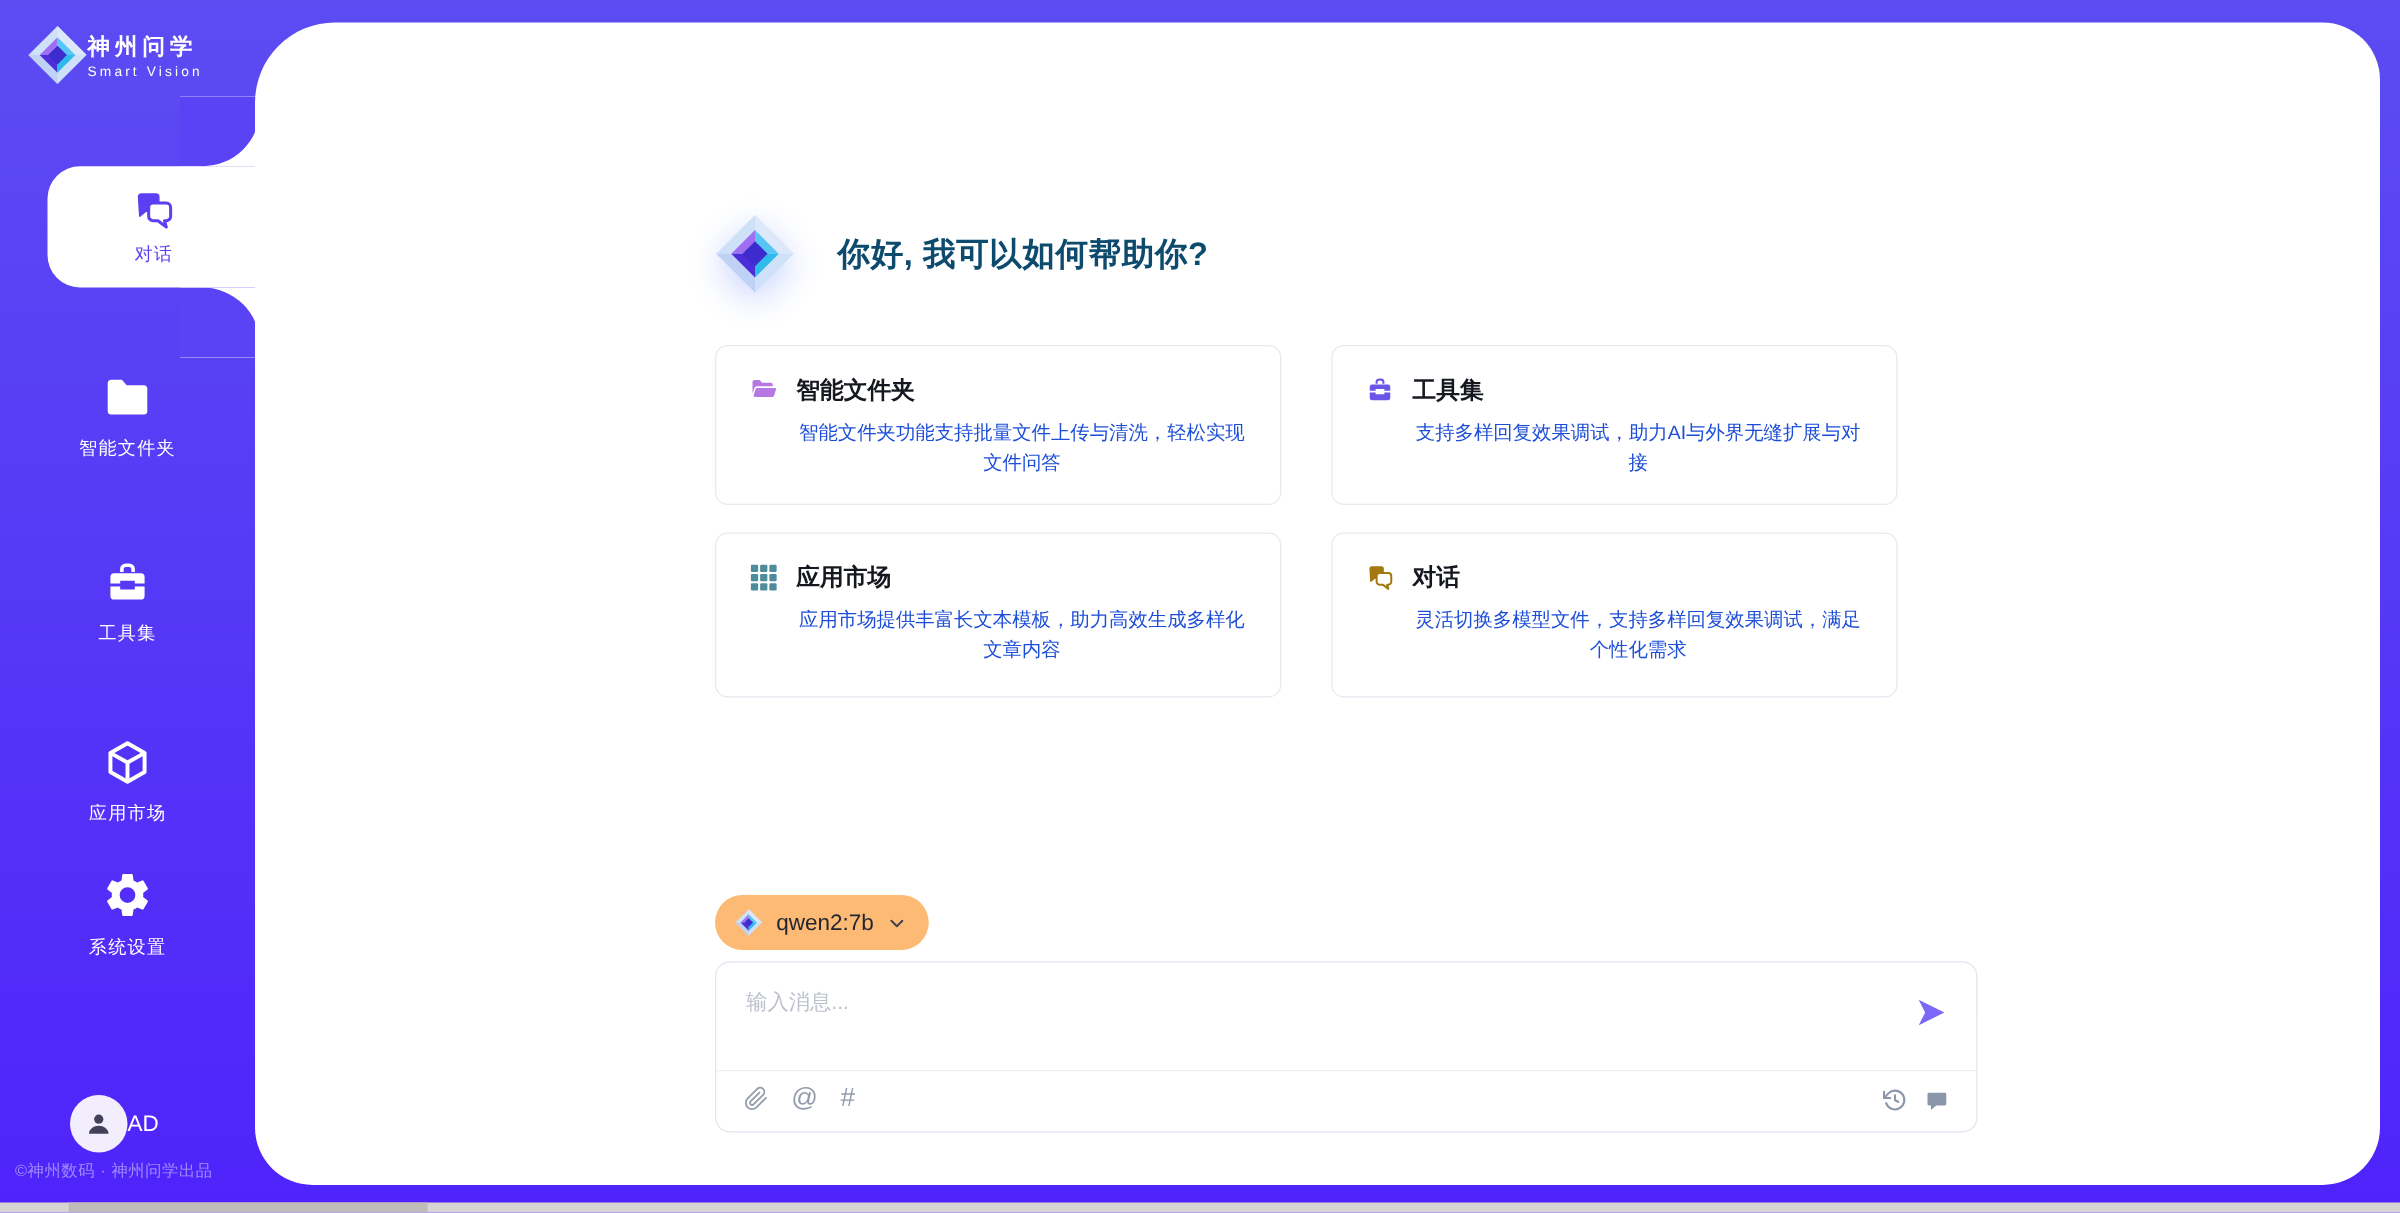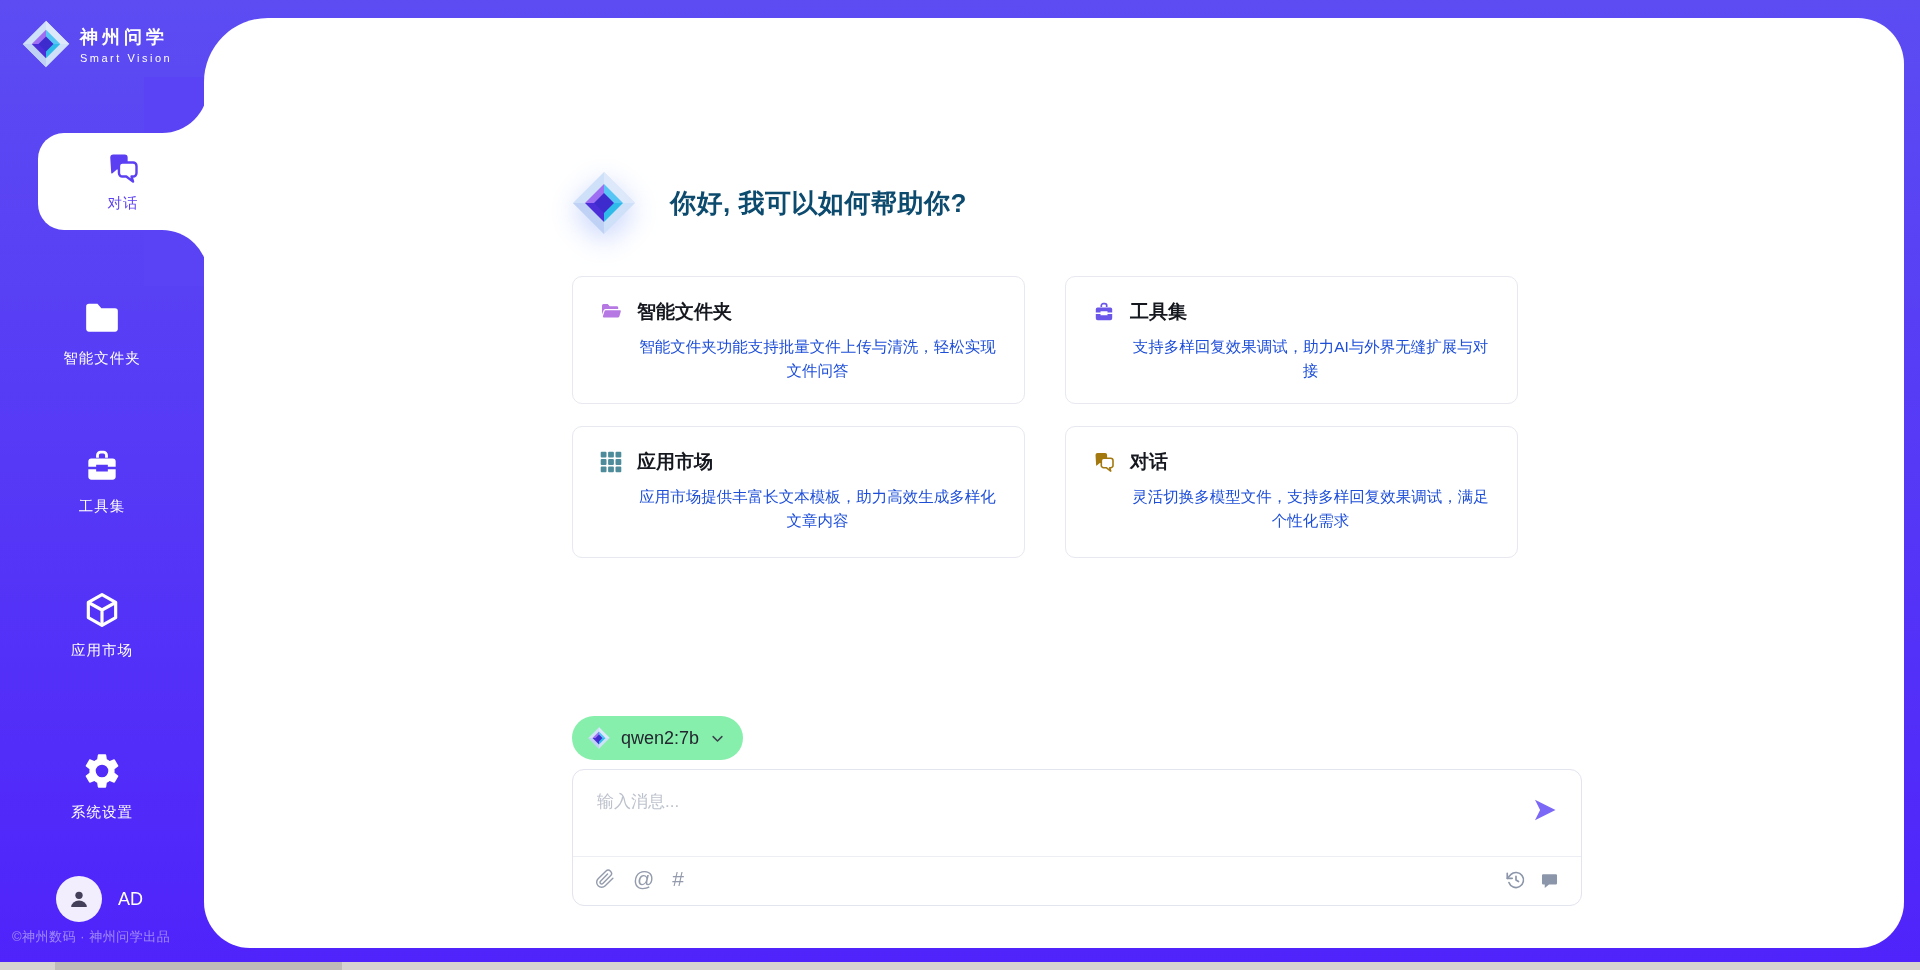--- a/index.html
+++ b/index.html
@@ -12,21 +12,21 @@
   svg { display:block; }
 
   
   .panel {
     position:absolute; left:204px; top:18px; width:1700px; height:930px;
     background:#ffffff; border-radius:64px 46px 46px 46px;
   }
 
   
   .sidebar { position:absolute; left:0; top:0; width:204px; height:952px; }
-  .brand { position:absolute; left:22px; top:20px; display:flex; align-items:center; gap:10px; }
+  .brand { position:absolute; left:22px; top:20px; display:flex; align-items:center; }
   .brand-name { color:#fff; font-size:18px; font-weight:700; letter-spacing:4px; }
   .brand-sub { color:#fff; font-size:11px; letter-spacing:2.5px; margin-top:3px; }
 
   .sb-item {
     position:absolute; left:0; width:204px; display:flex; flex-direction:column;
     align-items:center; gap:11px; color:#fff; cursor:pointer;
   }
   .sb-item .lbl { font-size:14.5px; letter-spacing:1px; }
 
   
@@ -37,21 +37,21 @@
     gap:8px; color:#5B3FF2; cursor:pointer;
   }
   .active-pill .lbl { font-size:14.5px; letter-spacing:1px; }
   .curve { position:absolute; left:144px; width:64px; height:56px; background:#fff; overflow:hidden; }
   .curve-top { top:77px; }
   .curve-bot { top:230px; }
   .curve .inner { width:100%; height:100%; background:#5A43F4; }
   .curve-top .inner { border-bottom-right-radius:46px; }
   .curve-bot .inner { border-top-right-radius:46px; }
 
-  .user { position:absolute; left:56px; top:876px; display:flex; align-items:center; gap:16px; cursor:pointer; }
+  .user { position:absolute; left:56px; top:876px; display:flex; align-items:center; cursor:pointer; }
   .avatar { width:46px; height:46px; border-radius:50%; background:#F2EEFD; display:flex; align-items:center; justify-content:center; }
   .user-name { color:#fff; font-size:18px; }
   .sb-footer { position:absolute; left:12px; top:928px; color:rgba(255,255,255,0.45); font-size:13px; letter-spacing:0.5px; white-space:nowrap; }
 
   
   .greeting { position:absolute; left:368px; top:153px; display:flex; align-items:center; gap:34px; }
   .greeting svg { filter:drop-shadow(0 8px 14px rgba(130,160,250,0.45)); }
   .greeting-title { font-size:26px; font-weight:700; color:#0c4a6e; letter-spacing:0.5px; }
 
   .cards {
@@ -61,21 +61,21 @@
   .card {
     background:#fff; border:1px solid #E7E8F0; border-radius:10px;
     padding:22px 26px; cursor:pointer;
   }
   .card-head { display:flex; align-items:center; gap:14px; }
   .card-title { font-size:19px; font-weight:700; color:#16181F; }
   .card-desc { margin:10px 0 0 38px; font-size:15.5px; line-height:1.55; color:#1d4ed8;text-align:center; }
 
   .model {
     position:absolute; left:368px; top:698px; height:44px; border-radius:22px;
-    background:#86efac; display:inline-flex; align-items:center; padding:0 18px 0 16px; gap:11px; cursor:pointer;
+    background:#fdba74; display:inline-flex; align-items:center; padding:0 18px 0 16px; gap:11px; cursor:pointer;
   }
   .model-label { font-size:18px; color:#23262F; }
 
   .composer {
     position:absolute; left:368px; top:751px; width:1010px; height:137px;
     background:#fff; border:1px solid #E2E4EE; border-radius:12px;
   }
   .composer-input { position:absolute; left:24px; top:20px; font-size:17px; color:#BCC1CC; }
   .send-btn { position:absolute; right:22px; top:26px; cursor:pointer; }
   .composer-divider { position:absolute; left:0; right:0; top:86px; height:1px; background:#ECEEF3; }
@@ -161,21 +161,21 @@
   <div class="sb-item" style="top:590px">
     <span>
       <svg width="40" height="40" viewBox="0 0 24 24" fill="none" stroke="#ffffff" stroke-width="1.9" stroke-linejoin="round">
         <path d="M12 2.8l8.2 4.6v9.2L12 21.2l-8.2-4.6V7.4L12 2.8z"></path>
         <path d="M3.9 7.5L12 12l8.1-4.5M12 12v9.2"></path>
       </svg>
     </span>
     <span class="lbl">应用市场</span>
   </div>
 
-  <div class="sb-item" style="top:750px">
+  <div class="sb-item" style="top:695px">
     <span>
       <svg width="42" height="42" viewBox="0 0 24 24" fill="#ffffff">
         <path d="M19.14 12.94c.04-.3.06-.61.06-.94 0-.32-.02-.64-.07-.94l2.03-1.58a.49.49 0 0 0 .12-.61l-1.92-3.32a.488.488 0 0 0-.59-.22l-2.39.96c-.5-.38-1.03-.7-1.62-.94l-.36-2.54a.484.484 0 0 0-.48-.41h-3.84c-.24 0-.43.17-.47.41l-.36 2.54c-.59.24-1.13.57-1.62.94l-2.39-.96c-.22-.08-.47 0-.59.22L2.74 8.87c-.12.21-.08.47.12.61l2.03 1.58c-.05.3-.09.63-.09.94s.02.64.07.94l-2.03 1.58a.49.49 0 0 0-.12.61l1.92 3.32c.12.22.37.29.59.22l2.39-.96c.5.38 1.03.7 1.62.94l.36 2.54c.05.24.24.41.48.41h3.84c.24 0 .44-.17.47-.41l.36-2.54c.59-.24 1.13-.56 1.62-.94l2.39.96c.22.08.47 0 .59-.22l1.92-3.32c.12-.22.07-.47-.12-.61l-2.01-1.58zM12 15.6A3.6 3.6 0 1 1 12 8.4a3.6 3.6 0 0 1 0 7.2z"></path>
       </svg>
     </span>
     <span class="lbl">系统设置</span>
   </div>
 
   <div class="user">
     <span class="avatar">

